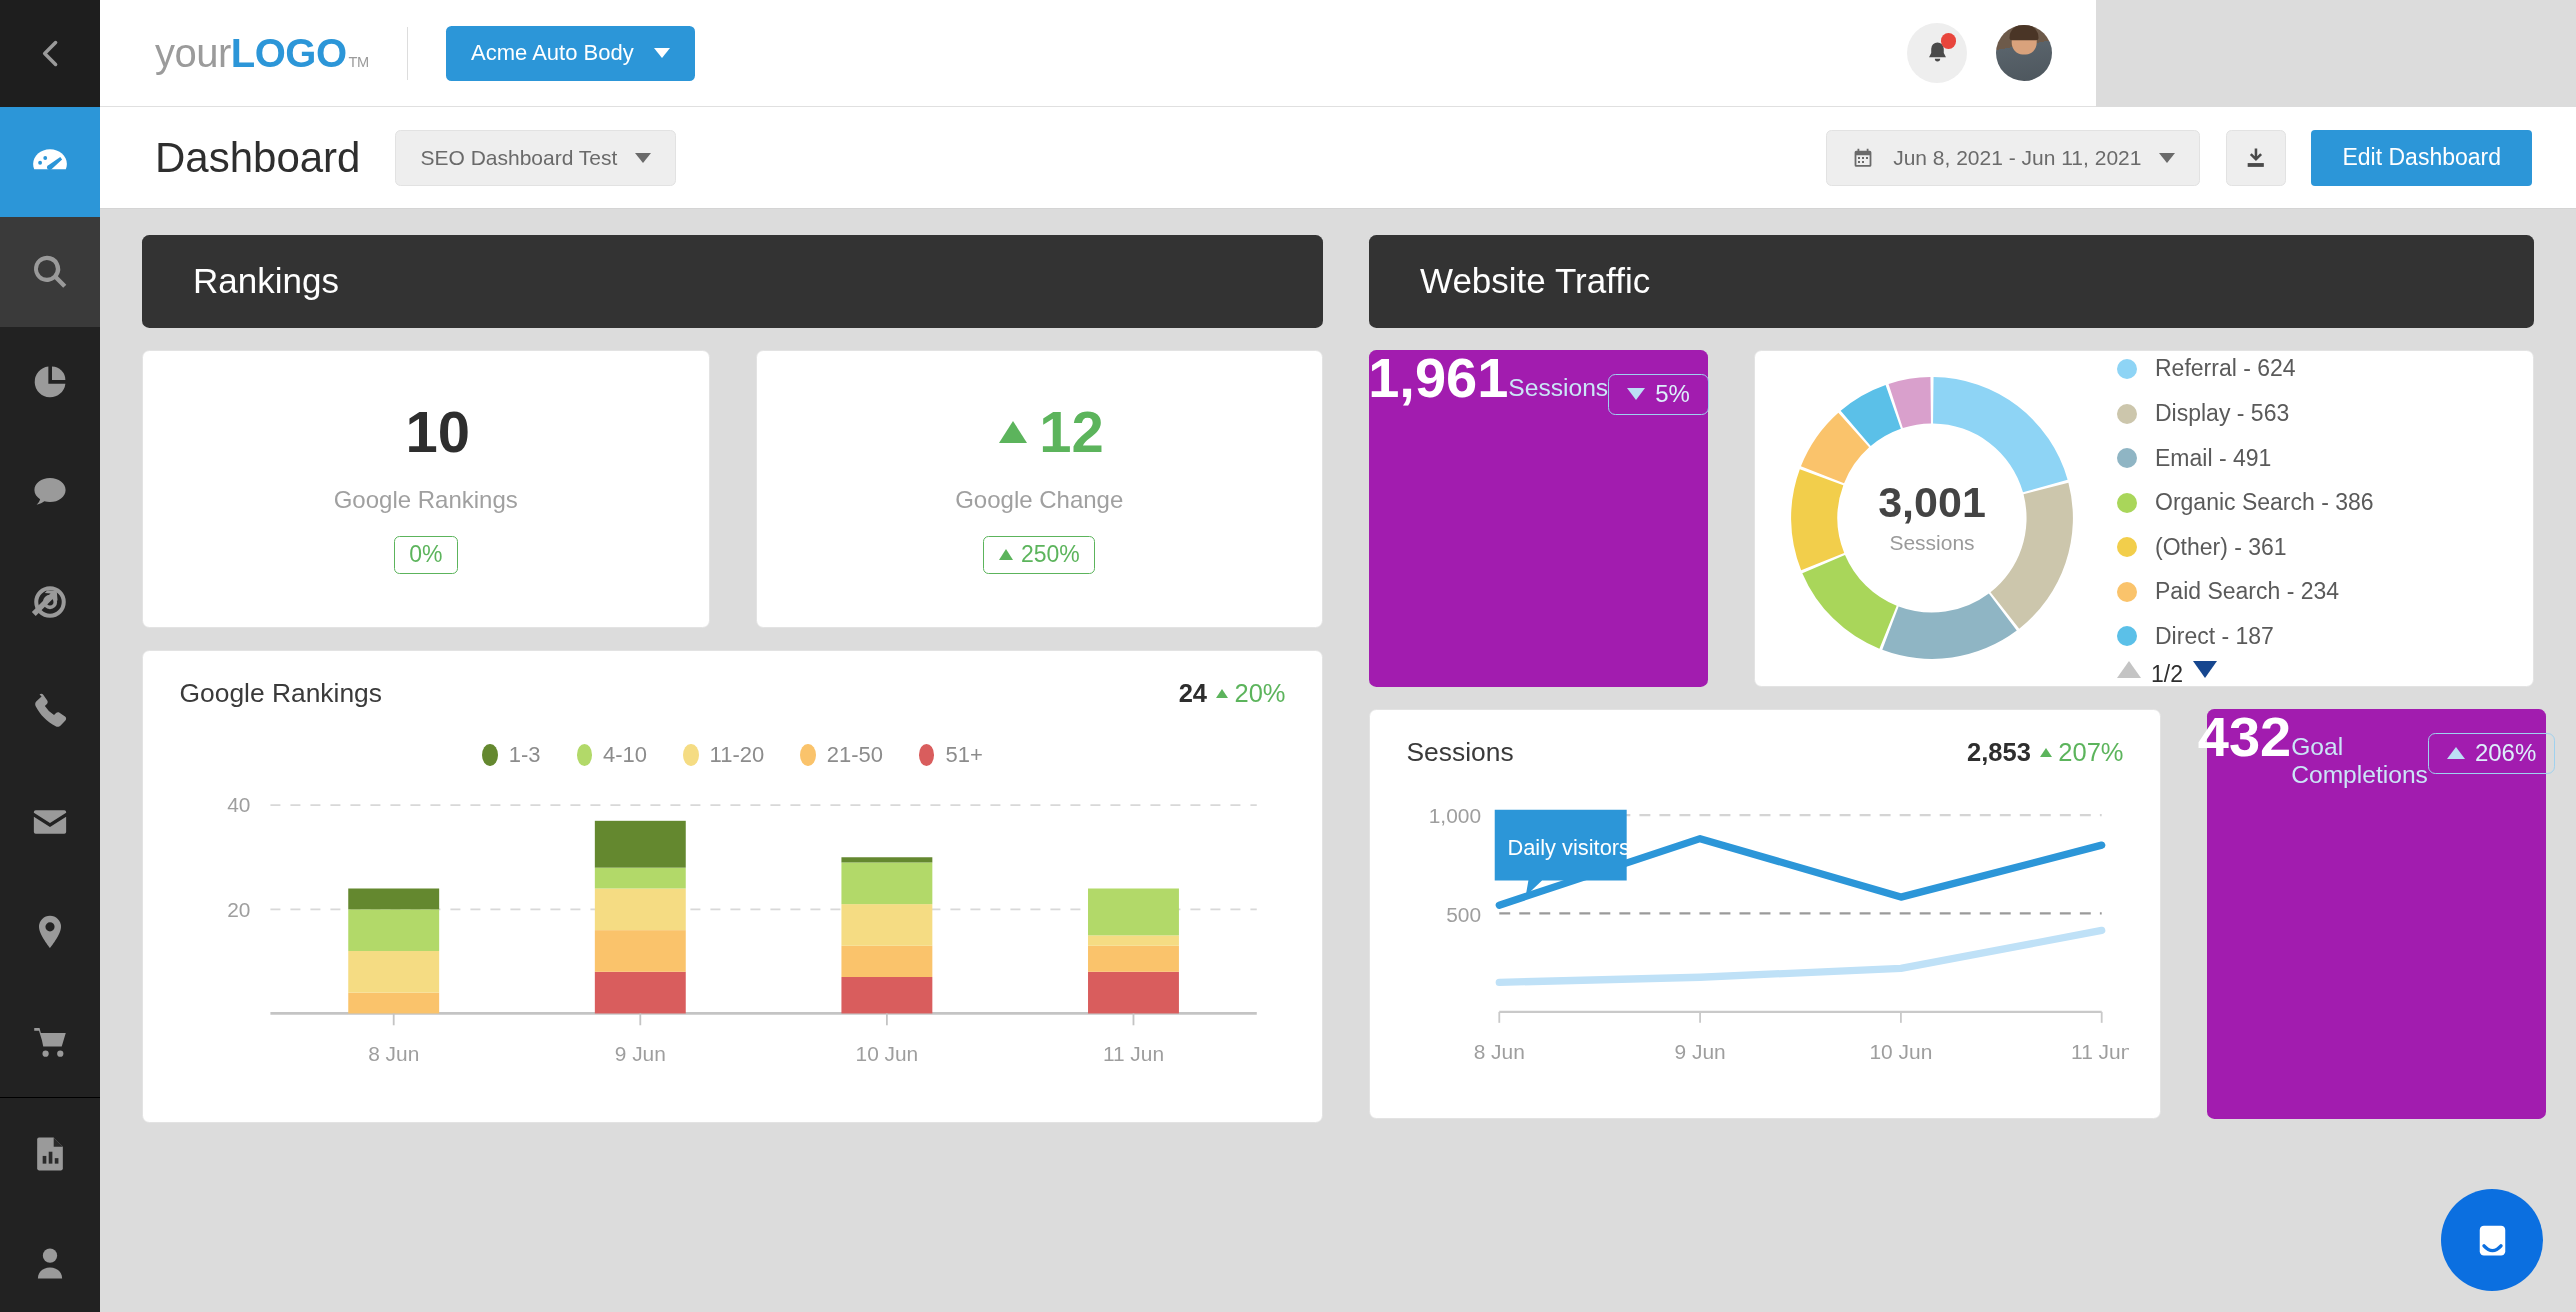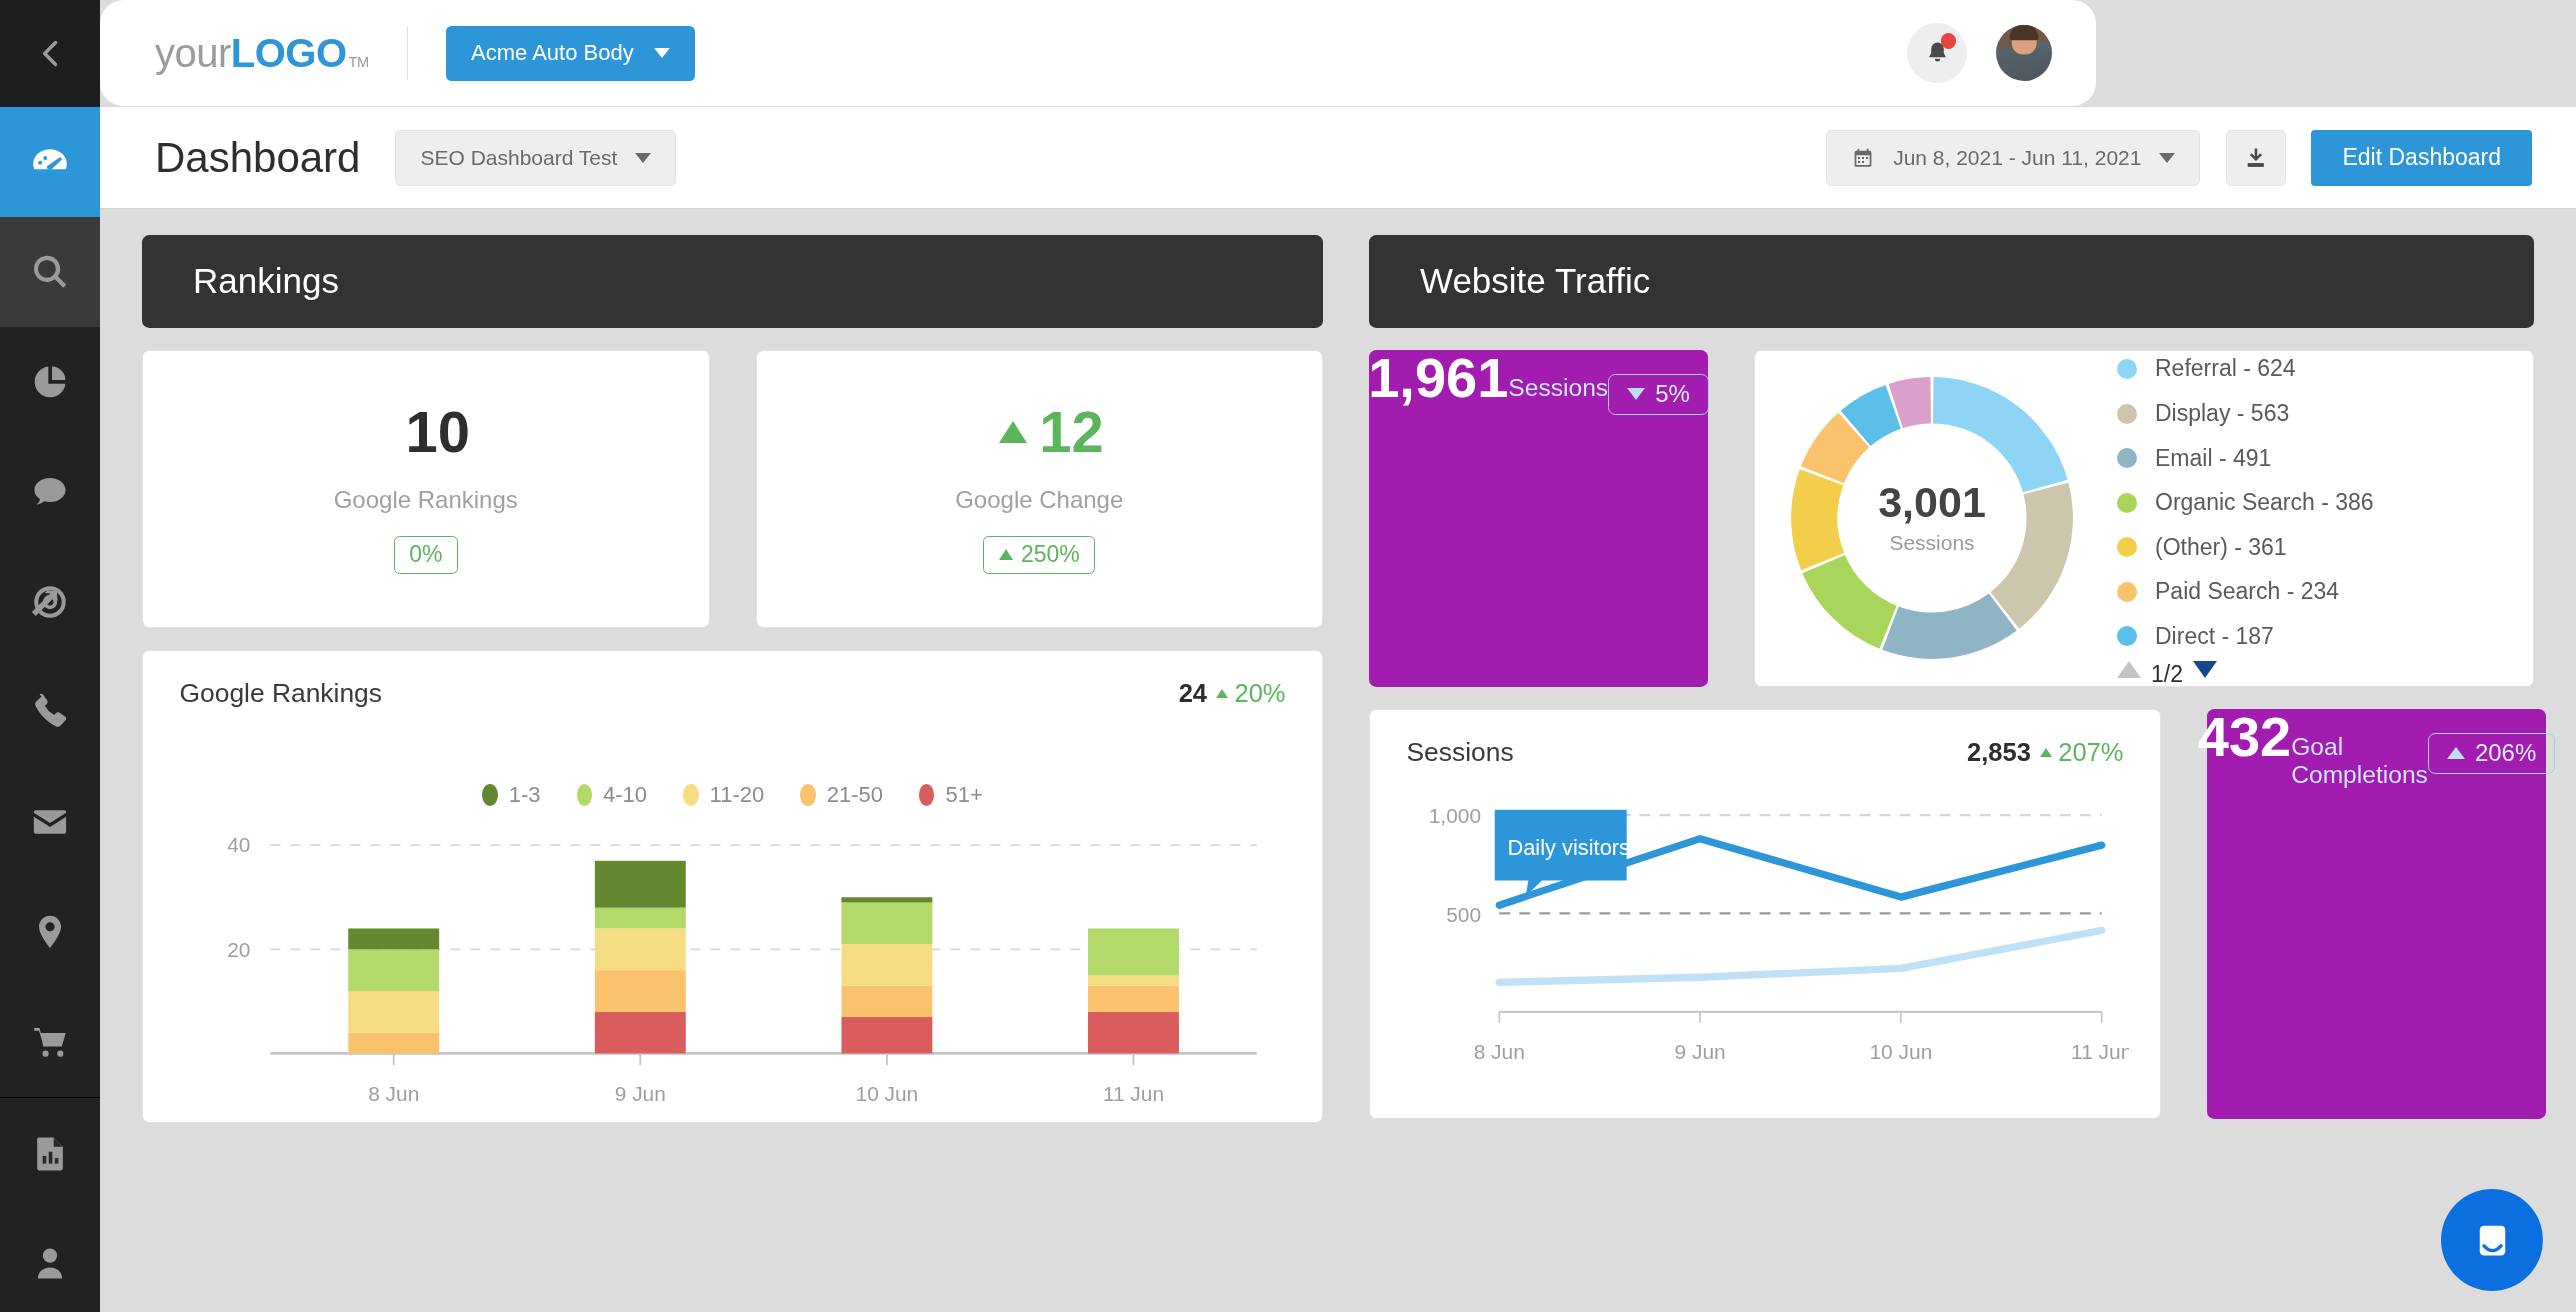--- a/index.html
+++ b/index.html
@@ -36,21 +36,20 @@
   .side-sep { height: 0.9px; background: #000; margin: 0; }
 
   
   #topbar {
     position: absolute; left: 100px; top: 0;
     width: 1996px; height: 107px;
     background: #ffffff;
     border-bottom: 0.9px solid #e0e0e0;
     display: flex; align-items: center;
     z-index: 20;
-    border-radius: 24px;
   }
   .logo {
     margin-left: 55px;
     font-size: 40px; letter-spacing: -0.5px;
     color: #9b9b9b; font-weight: 400;
     display: flex; align-items: baseline;
   }
   .logo b { color: #2c96d8; font-weight: 700; }
   .logo sup { font-size: 14.6px; color: #9b9b9b; margin-left: 2px; vertical-align: super; }
   .logo-div {
@@ -202,21 +201,21 @@
   .widget-delta { color: #5cb45c; font-weight: 400; display: flex; align-items: center; gap: 6.4px; }
   .tri-up-xs {
     width:0;height:0;border-left:6.4px solid transparent;border-right:6.4px solid transparent;
     border-bottom:9px solid #5cb45c;
   }
 
   .bar-legend {
     display: flex; justify-content: center; align-items: center;
     gap: 36px; margin-top: 33px;
   }
-  .leg-item { display: flex; align-items: center; gap: 11px; font-size: 22px; color: #8c8c8c; margin-top: 40px; }
+  .leg-item { display: flex; align-items: center; gap: 11px; font-size: 22px; color: #8c8c8c; }
   .leg-dot { width: 15.5px; height: 22px; border-radius: 50%; }
 
   
   .tile-blue {
     background: #a21caf; border-radius: 7.3px;
     display: flex; flex-direction: row;
     align-items: flex-start; justify-content: center;
   }
   .tile-value { font-size: 56px; font-weight: 700; color: #ffffff; line-height: 1; }
   .tile-label { font-size: 24.6px; color: #cbe6f7; margin-top: 24.6px; }

